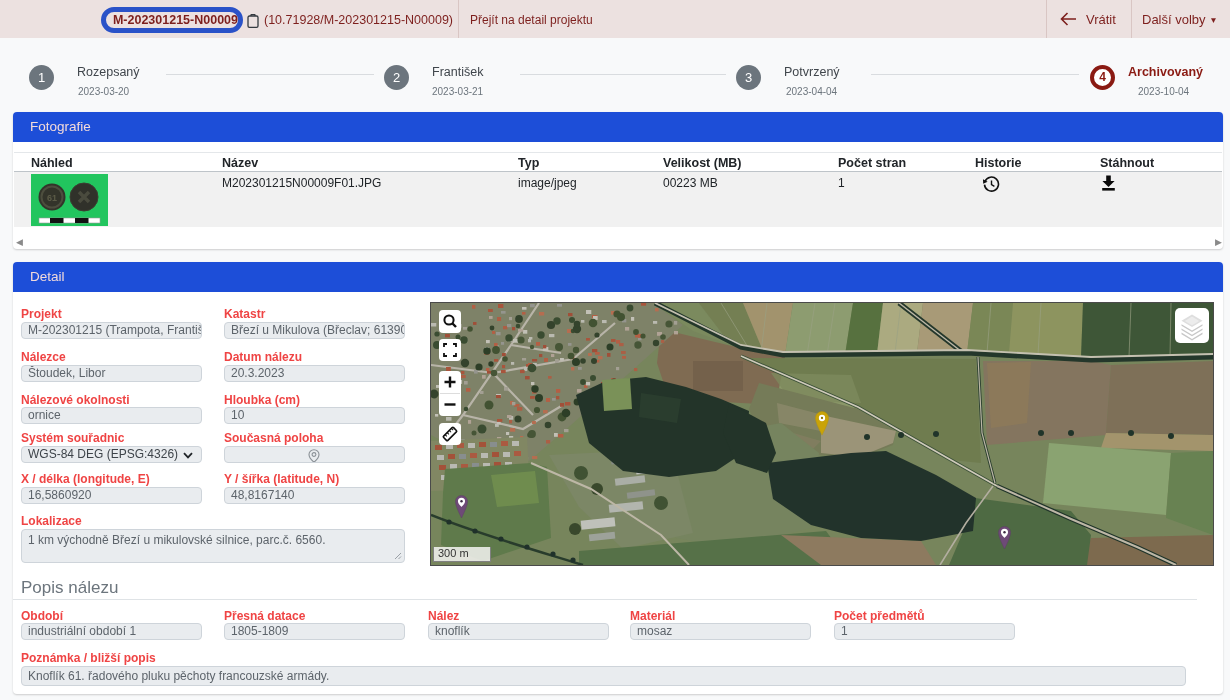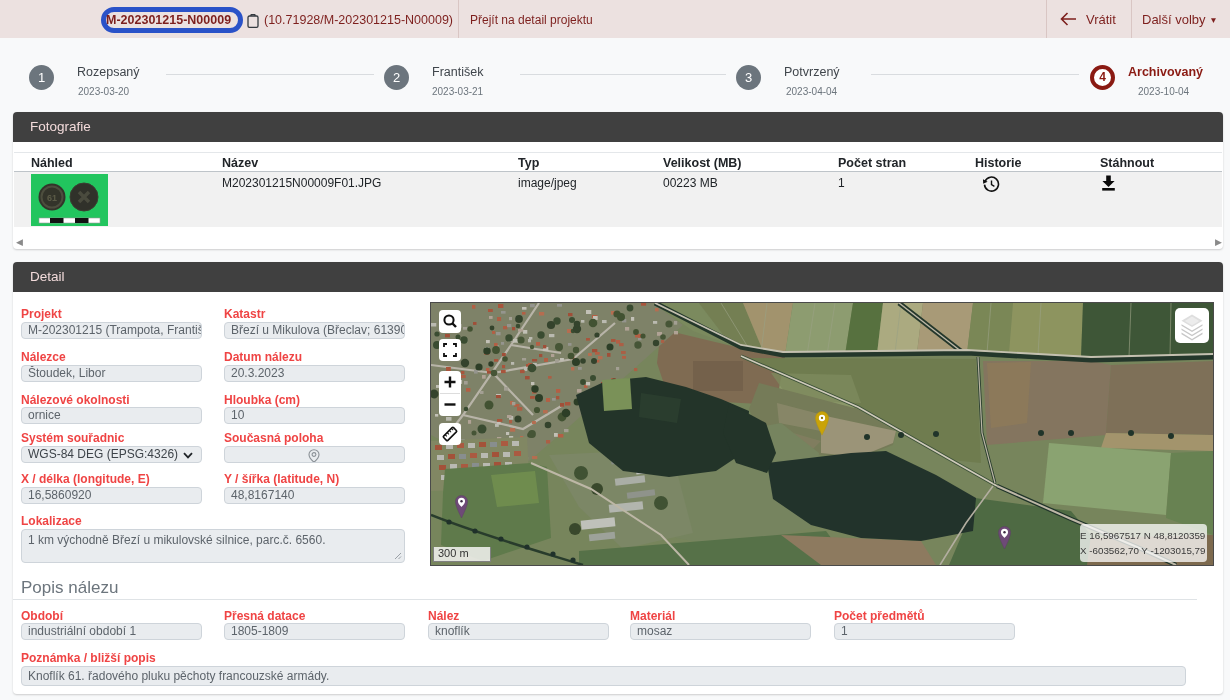--- a/index.html
+++ b/index.html
@@ -6,35 +6,35 @@
 html,body { width:1230px; height:700px; overflow:hidden; }
 body { font-family:"Liberation Sans",sans-serif; background:#f8f9fa; position:relative; font-size:13px; color:#212529; }
 .abs { position:absolute; }
 
 #topbar { position:absolute; top:0; left:0; width:1230px; height:38px; background:#ece1e0; }
 #banner { position:absolute; top:0; left:0; width:91px; height:38px; background:#851510;
   clip-path:polygon(0 0, 75px 0, 91px 19px, 75px 38px, 0 38px); }
 #banner svg { position:absolute; left:13px; top:9px; }
 #banner .t { position:absolute; left:42px; top:9px; font-size:17px; font-weight:bold; color:#fff; letter-spacing:.5px; }
 #pill { position:absolute; left:101px; top:7px; width:142px; height:26px; border:5px solid #2a52c8; border-radius:13px;
-  text-align:left; line-height:16px; font-size:12.5px; font-weight:bold; color:#7d1f1d; }
+  text-align:right; line-height:16px; font-size:12.5px; font-weight:bold; color:#7d1f1d; }
 .redtxt { color:#7d1f1d; }
 .vsep { position:absolute; top:0; width:1px; height:38px; background:#d9c6c4; }
 
 .stepc { position:absolute; width:25px; height:25px; border-radius:50%; background:#6c757d; color:#fff;
   text-align:center; line-height:25px; font-size:13px; top:65px; }
 .stepl { position:absolute; top:66px; font-size:12.5px; line-height:12px; color:#40464c; }
 .stepd { position:absolute; top:87px; font-size:10px; line-height:9px; color:#6c757d; }
 .stepline { position:absolute; top:74px; height:1px; background:#d9dcdf; }
 #step4c { position:absolute; left:1090px; top:65px; width:25px; height:25px; border-radius:50%; background:#fff;
   border:4px solid #8a1a12; color:#8a1a12; font-weight:bold; text-align:center; line-height:17px; font-size:12px; }
 
 .card { position:absolute; left:13px; width:1210px; background:#fff; border-radius:4px;
   box-shadow:0 1px 2px rgba(0,0,0,.18); }
-.chead { height:30px; background:#404040; border-radius:4px 4px 0 0; color:#f2dada; font-size:13.5px;
+.chead { height:30px; background:#1d4ed8; border-radius:4px 4px 0 0; color:#f2dada; font-size:13.5px;
   line-height:30px; padding-left:17px; }
 
 #photocard { top:112px; height:137px; }
 .th { position:absolute; top:156px; font-weight:bold; font-size:12.5px; }
 #trow { position:absolute; left:14px; width:1208px; top:172px; height:55px; background:#f1f1f1; }
 .td { position:absolute; top:176px; font-size:12px; }
 #thumb { position:absolute; left:31px; top:174px; width:77px; height:52px; background:#22c55e; }
 #tline { position:absolute; left:14px; width:1208px; top:171px; height:1px; background:#bec4c9; }
 #tline2 { position:absolute; left:14px; width:1208px; top:152px; height:1px; background:#e4e7ea; }
 .sbarrow { position:absolute; top:237px; font-size:9px; color:#8a8a8a; }
@@ -610,21 +610,20 @@
       <rect width="34" height="35" rx="5" fill="#fff"></rect>
 <polygon points="17,6.5 27.5,12.8 17,19.1 6.5,12.8" fill="#dedede"></polygon>
 <polygon points="17,8.6 24.2,12.9 17,17.2 9.8,12.9" fill="#ececec"></polygon>
 <polygon points="6.5,16.2 17,22.5 27.5,16.2 27.5,17.8 17,24.1 6.5,17.8" fill="#c7c7c7"></polygon>
 <polygon points="6.5,20.4 17,26.7 27.5,20.4 27.5,22 17,28.3 6.5,22" fill="#c7c7c7"></polygon>
 <polygon points="6.5,24.6 17,30.9 27.5,24.6 27.5,26.2 17,32.5 6.5,26.2" fill="#c7c7c7"></polygon>
 </svg>
 
 <div class="abs" style="left:2px;bottom:3px;width:58px;height:15px;background:rgba(245,245,242,.85);border:1.5px solid #808080;border-top:none;font-size:11px;color:#333;padding-left:4px;line-height:13px">300 m</div>
 
-<div class="abs" style="right:6px;bottom:3px;width:127px;height:38px;background:rgba(255,255,255,.75);border-radius:4px;font-size:9.8px;color:#3a3a3a;text-align:right;padding:4px 4px 0 0;line-height:15px;white-space:nowrap;overflow:hidden">E 16,5967517 N 48,8120359<br>X -603562,70 Y -1203015,79</div>
 
 <svg class="abs" style="left:384px;top:108px" width="14" height="24.5" viewBox="0 0 16 28">
       <path fill="#c9a308" stroke="#b5940a" stroke-width=".5" d="M8 .5C3.9.5.5 3.9.5 8.1.5 14 8 27.5 8 27.5S15.5 14 15.5 8.1C15.5 3.9 12.1.5 8 .5z"></path>
       <circle cx="8" cy="8" r="3.6" fill="#fff"></circle>
       <circle cx="8" cy="8" r="1.3" fill="#8a7100"></circle>
     </svg>
 <svg class="abs" style="left:24px;top:192px" width="13" height="23.4" viewBox="0 0 15 27">
       <path fill="#6e4a77" stroke="#5d3d66" stroke-width=".5" d="M7.5 .5C3.6.5.5 3.7.5 7.6.5 13.2 7.5 26.5 7.5 26.5S14.5 13.2 14.5 7.6C14.5 3.7 11.4.5 7.5.5z"></path>
       <path fill="#fff" d="M7.5 3.2a4.1 4.1 0 0 1 4.1 4.1c0 3-4.1 6.5-4.1 6.5S3.4 10.3 3.4 7.3A4.1 4.1 0 0 1 7.5 3.2z"></path>
       <circle cx="7.5" cy="7.3" r="1.4" fill="#3d2a44"></circle>

